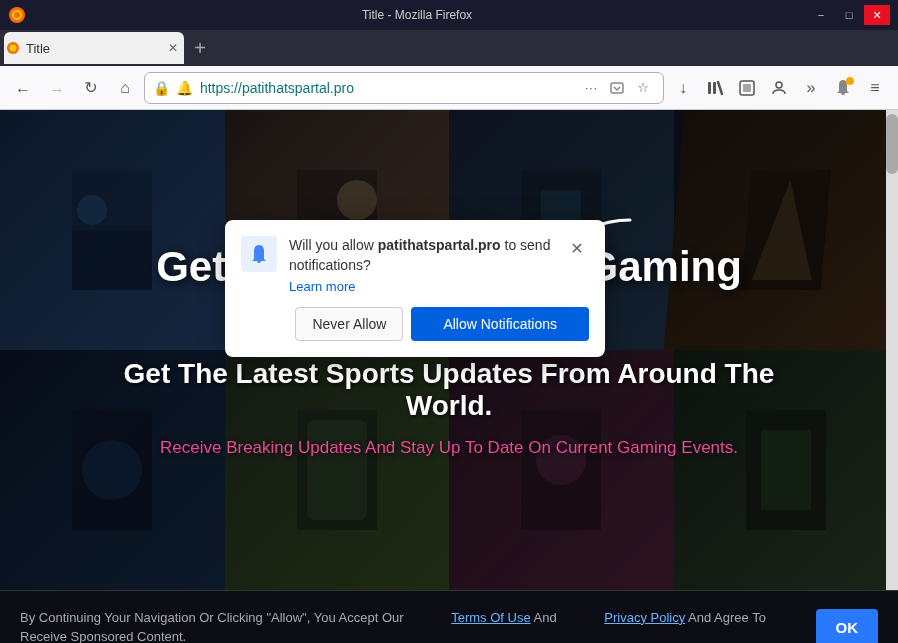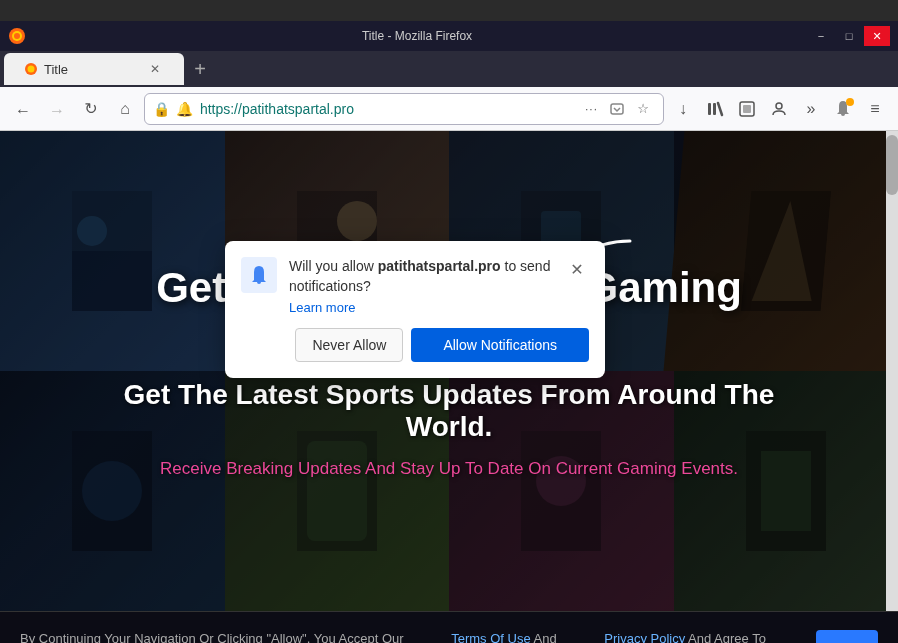--- a/index.html
+++ b/index.html
@@ -1,38 +1,38 @@
 <!DOCTYPE html>
 <html><head>
   <meta charset="utf-8">
   <style>
     * { margin: 0; padding: 0; box-sizing: border-box; }
     body { width: 898px; height: 643px; overflow: hidden; font-family: Arial, sans-serif; background: #2b2b2b; }
 
     
     .titlebar {
       display: flex; align-items: center; background: #1a1a2e; height: 30px;
-      padding: 0 8px; gap: 6px; margin-top: 21px;
+      padding: 0 8px; gap: 6px;
     }
     .titlebar-firefox-icon { width: 18px; height: 18px; }
     .titlebar-title { flex: 1; text-align: center; color: #ccc; font-size: 12px; }
     .titlebar-controls { display: flex; gap: 2px; }
     .titlebar-btn {
       width: 26px; height: 20px; border: none; cursor: pointer;
       display: flex; align-items: center; justify-content: center; font-size: 11px; color: #ccc; background: transparent;
     }
     .titlebar-btn.close { background: #e81123; color: white; }
 
     
     .tabbar {
       display: flex; align-items: center; background: #2b2b3a; height: 36px; padding: 0 4px; gap: 2px;
     }
     .tab {
       display: flex; align-items: center; background: #f0f0f0; border-radius: 6px 6px 0 0;
-      padding: 0 20px; height: 32px; gap: 6px; min-width: 180px; max-width: 220px;
+      padding: 0 2px; height: 32px; gap: 6px; min-width: 180px; max-width: 220px;
       font-size: 13px; color: #333; cursor: pointer;
     }
     .tab-favicon { width: 14px; height: 14px; }
     .tab-label { flex: 1; font-size: 13px; }
     .tab-close { width: 18px; height: 18px; border-radius: 50%; display: flex; align-items: center; justify-content: center; font-size: 12px; color: #666; cursor: pointer; }
     .tab-new { width: 28px; height: 28px; border-radius: 50%; display: flex; align-items: center; justify-content: center; font-size: 20px; color: #aaa; cursor: pointer; background: transparent; border: none; }
 
     
     .toolbar {
       display: flex; align-items: center; background: #f9f9fb; height: 44px; padding: 0 8px; gap: 4px;

